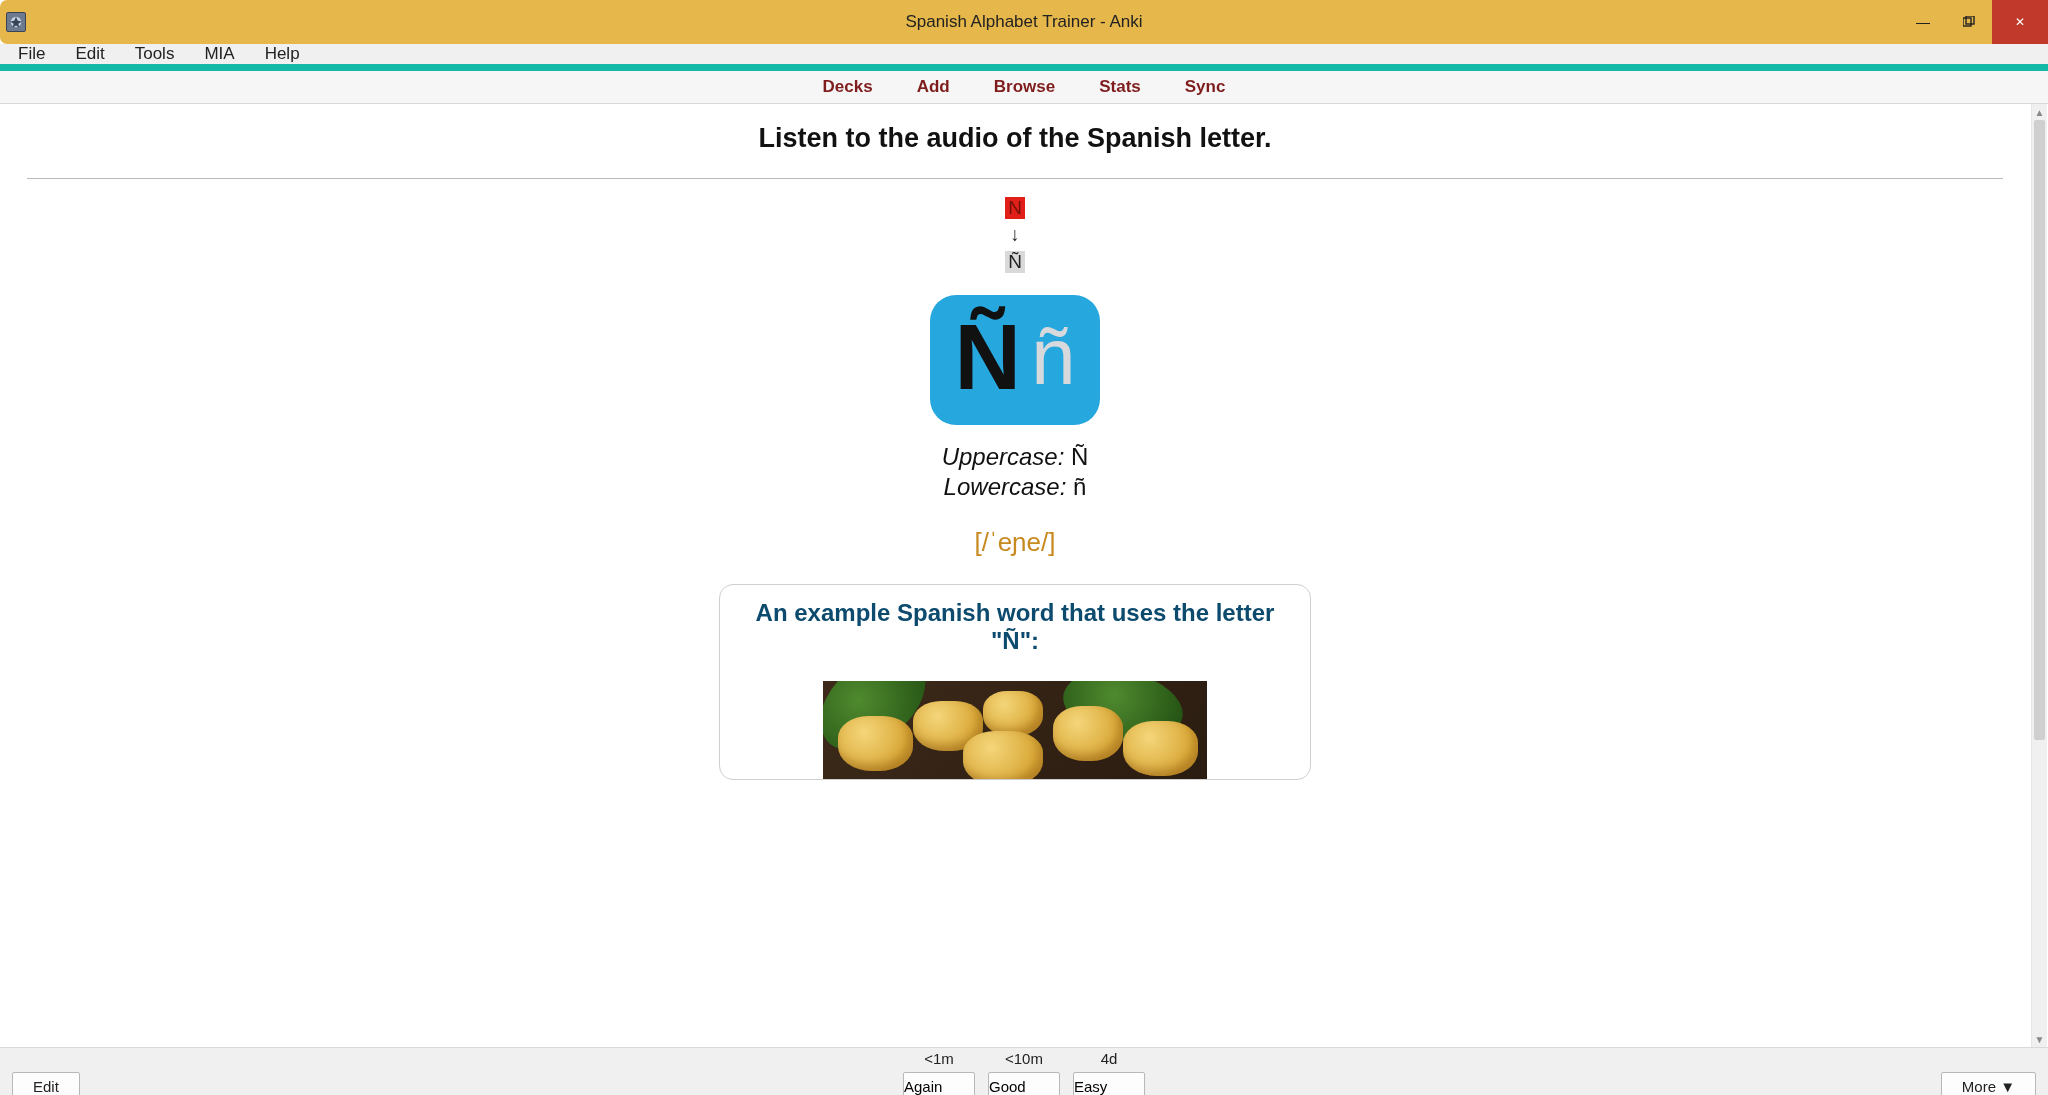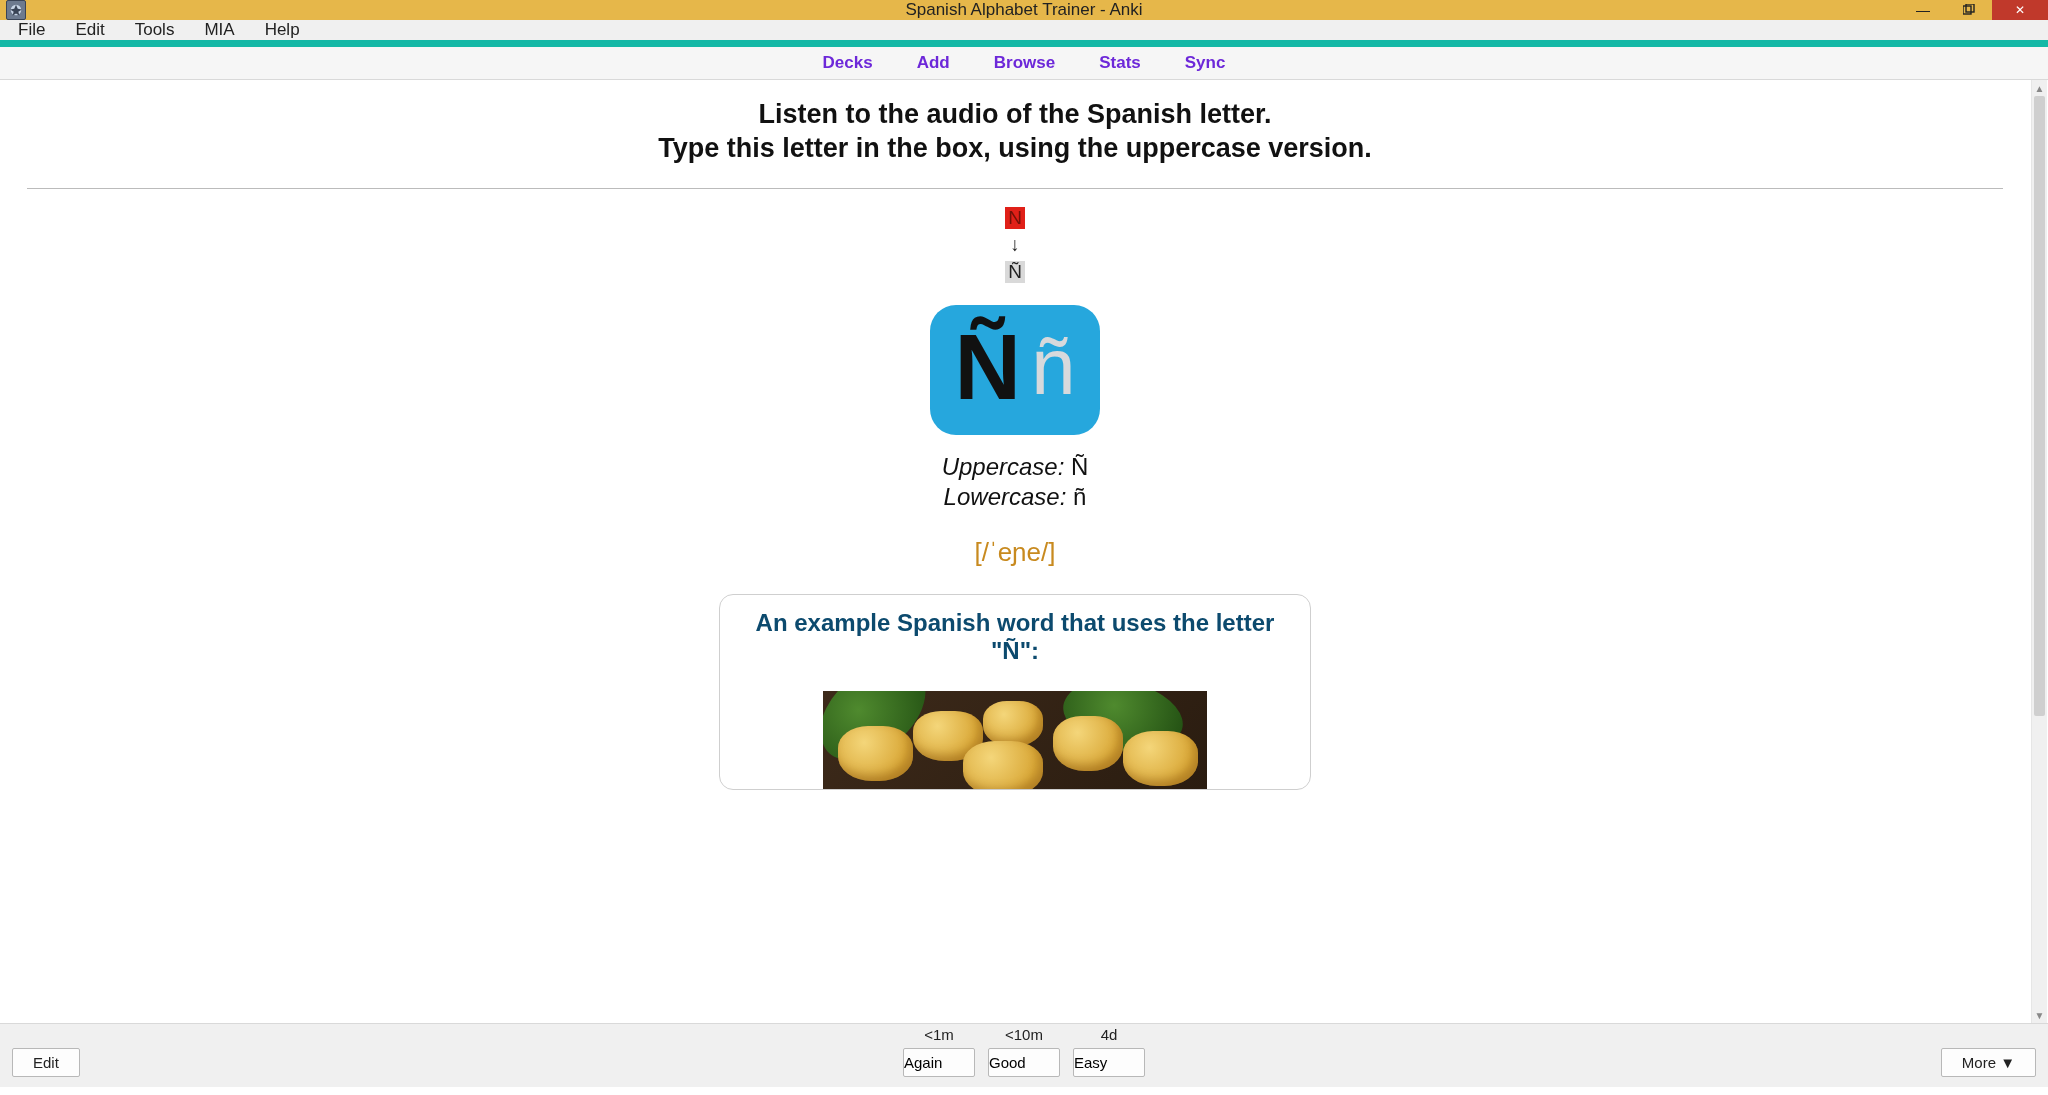--- a/index.html
+++ b/index.html
@@ -7,25 +7,26 @@
     font-family: "Segoe UI", Arial, sans-serif;
     font-size: 14px;
     background: #fff;
     overflow: hidden;
     width: 2048px;
     height: 1095px;
   }
 
   
   .titlebar {
-    height: 20px;
+    height: 44px;
     background: #e6b74a;
     display: flex;
     align-items: center;
     position: relative;
+    border-radius: 7px;
   }
   .titlebar-icon {
     width: 20px; height: 20px;
     margin-left: 6px;
     background: #6d7a8f;
     border: 1px solid #3a4456;
     border-radius: 2px;
     display: flex; align-items: center; justify-content: center;
   }
   .titlebar-icon svg { width: 14px; height: 14px; }
@@ -71,21 +72,21 @@
   .toolbar {
     height: 33px;
     background: #f6f6f6;
     border-bottom: 1px solid #d9d9d9;
     display: flex;
     align-items: center;
     justify-content: center;
     gap: 36px;
     font-size: 17px;
     font-weight: 600;
-    color: #6d28d9;
+    color: #7f1d1d;
   }
   .toolbar-item { padding: 4px 4px; }
 
   
   .content-wrap {
     height: calc(1095px - 28px - 27px - 33px - 64px);
     position: relative;
     overflow: hidden;
     background: #fff;
   }
@@ -302,21 +303,20 @@
   <div class="toolbar-item">Add</div>
   <div class="toolbar-item">Browse</div>
   <div class="toolbar-item">Stats</div>
   <div class="toolbar-item">Sync</div>
 </div>
 
 <div class="content-wrap">
   <div class="scrollarea">
 
     <div class="instruction">Listen to the audio of the Spanish letter.</div>
-    <div class="instruction">Type this letter in the box, using the uppercase version.</div>
 
     <div class="hr"></div>
 
     <div class="answer-stack">
       <span class="wrong-box">N</span>
       <span class="arrow-down">↓</span>
       <span class="correct-box">Ñ</span>
     </div>
 
     <div class="letter-card">

